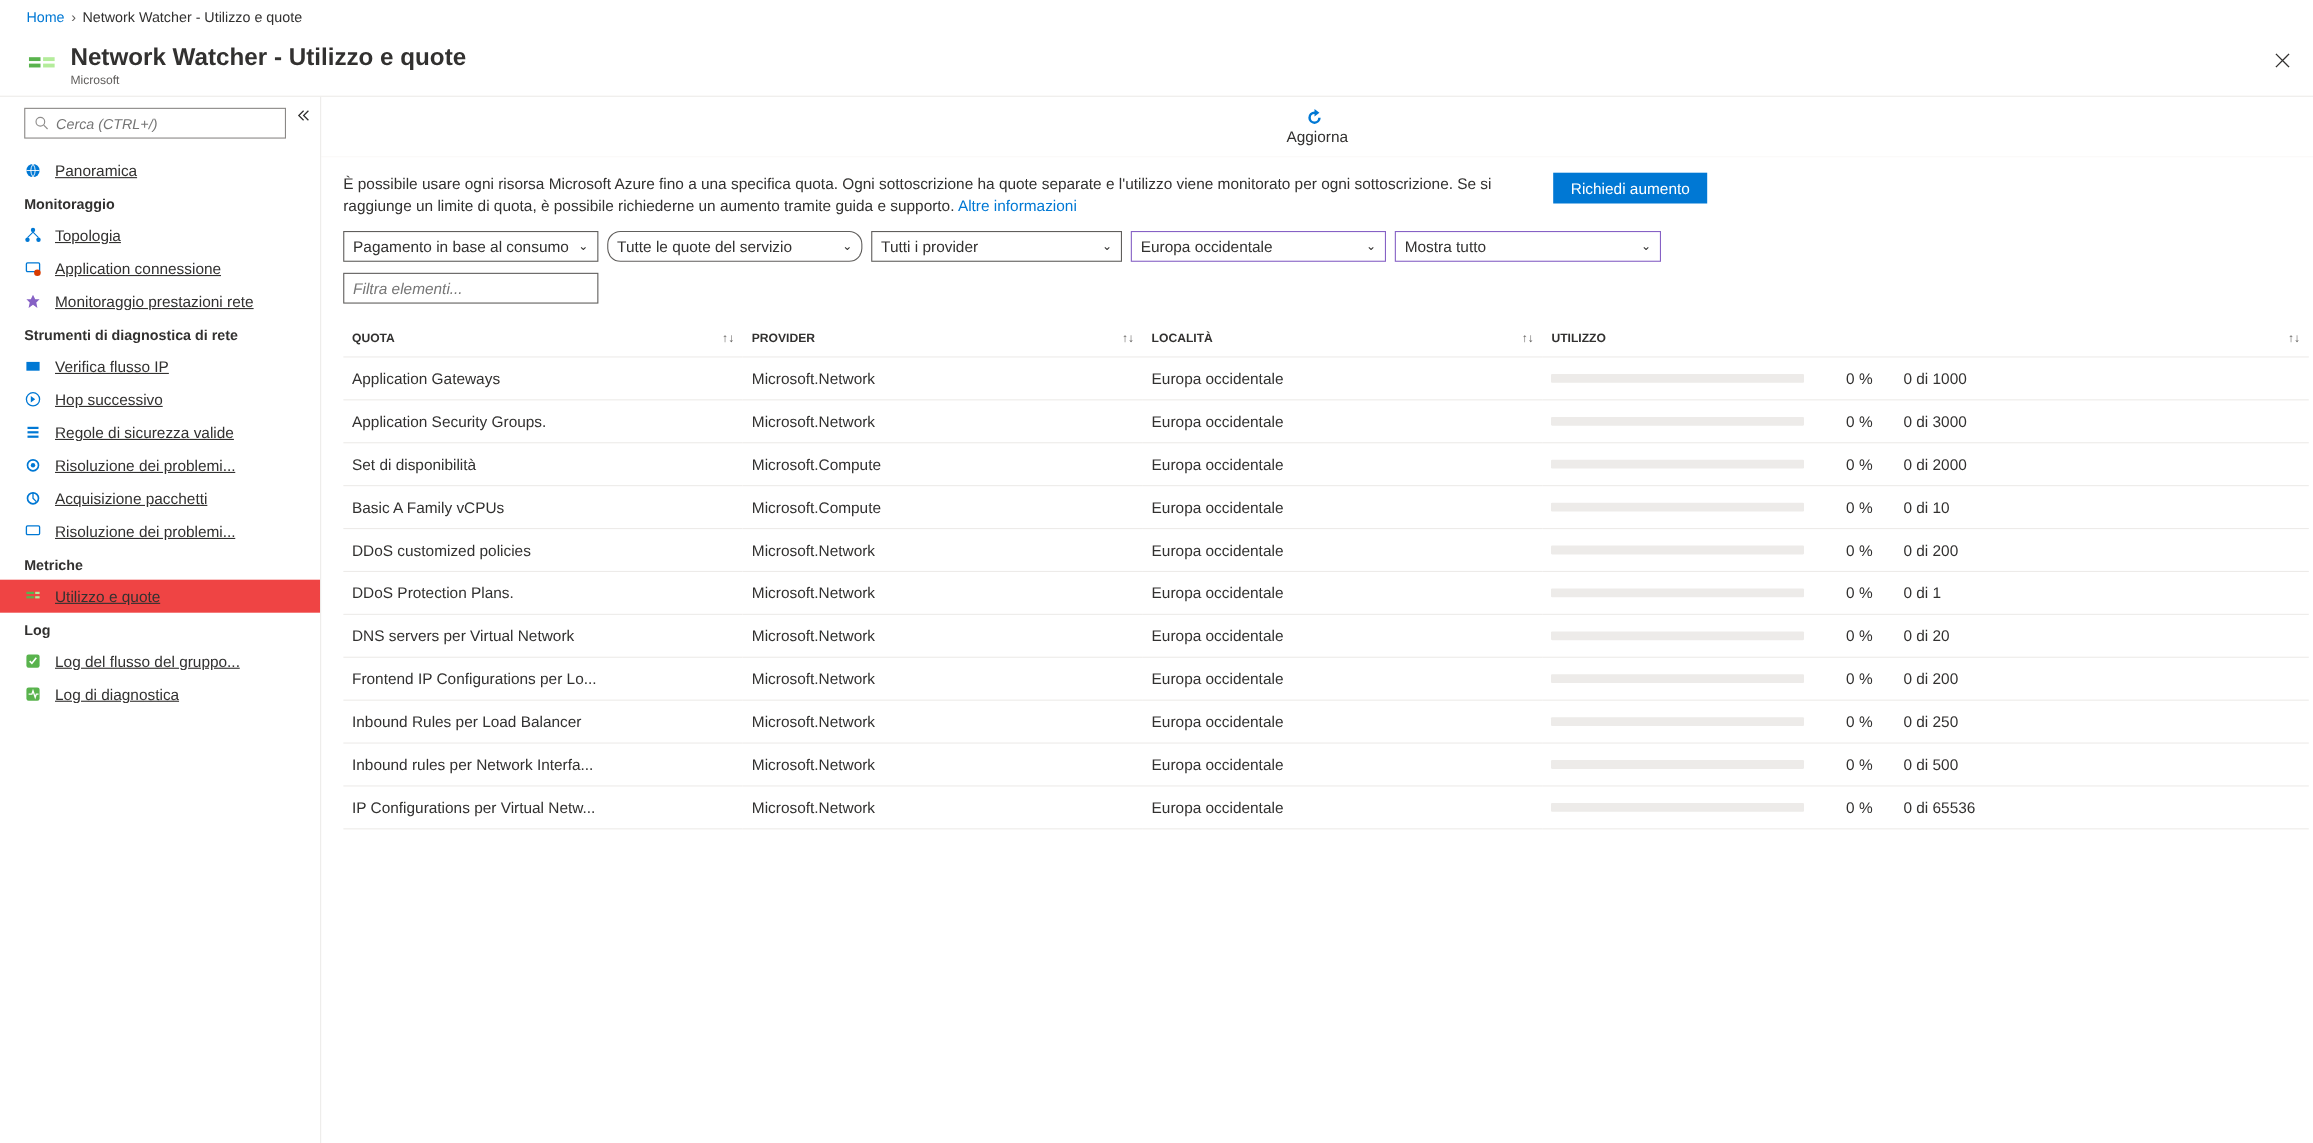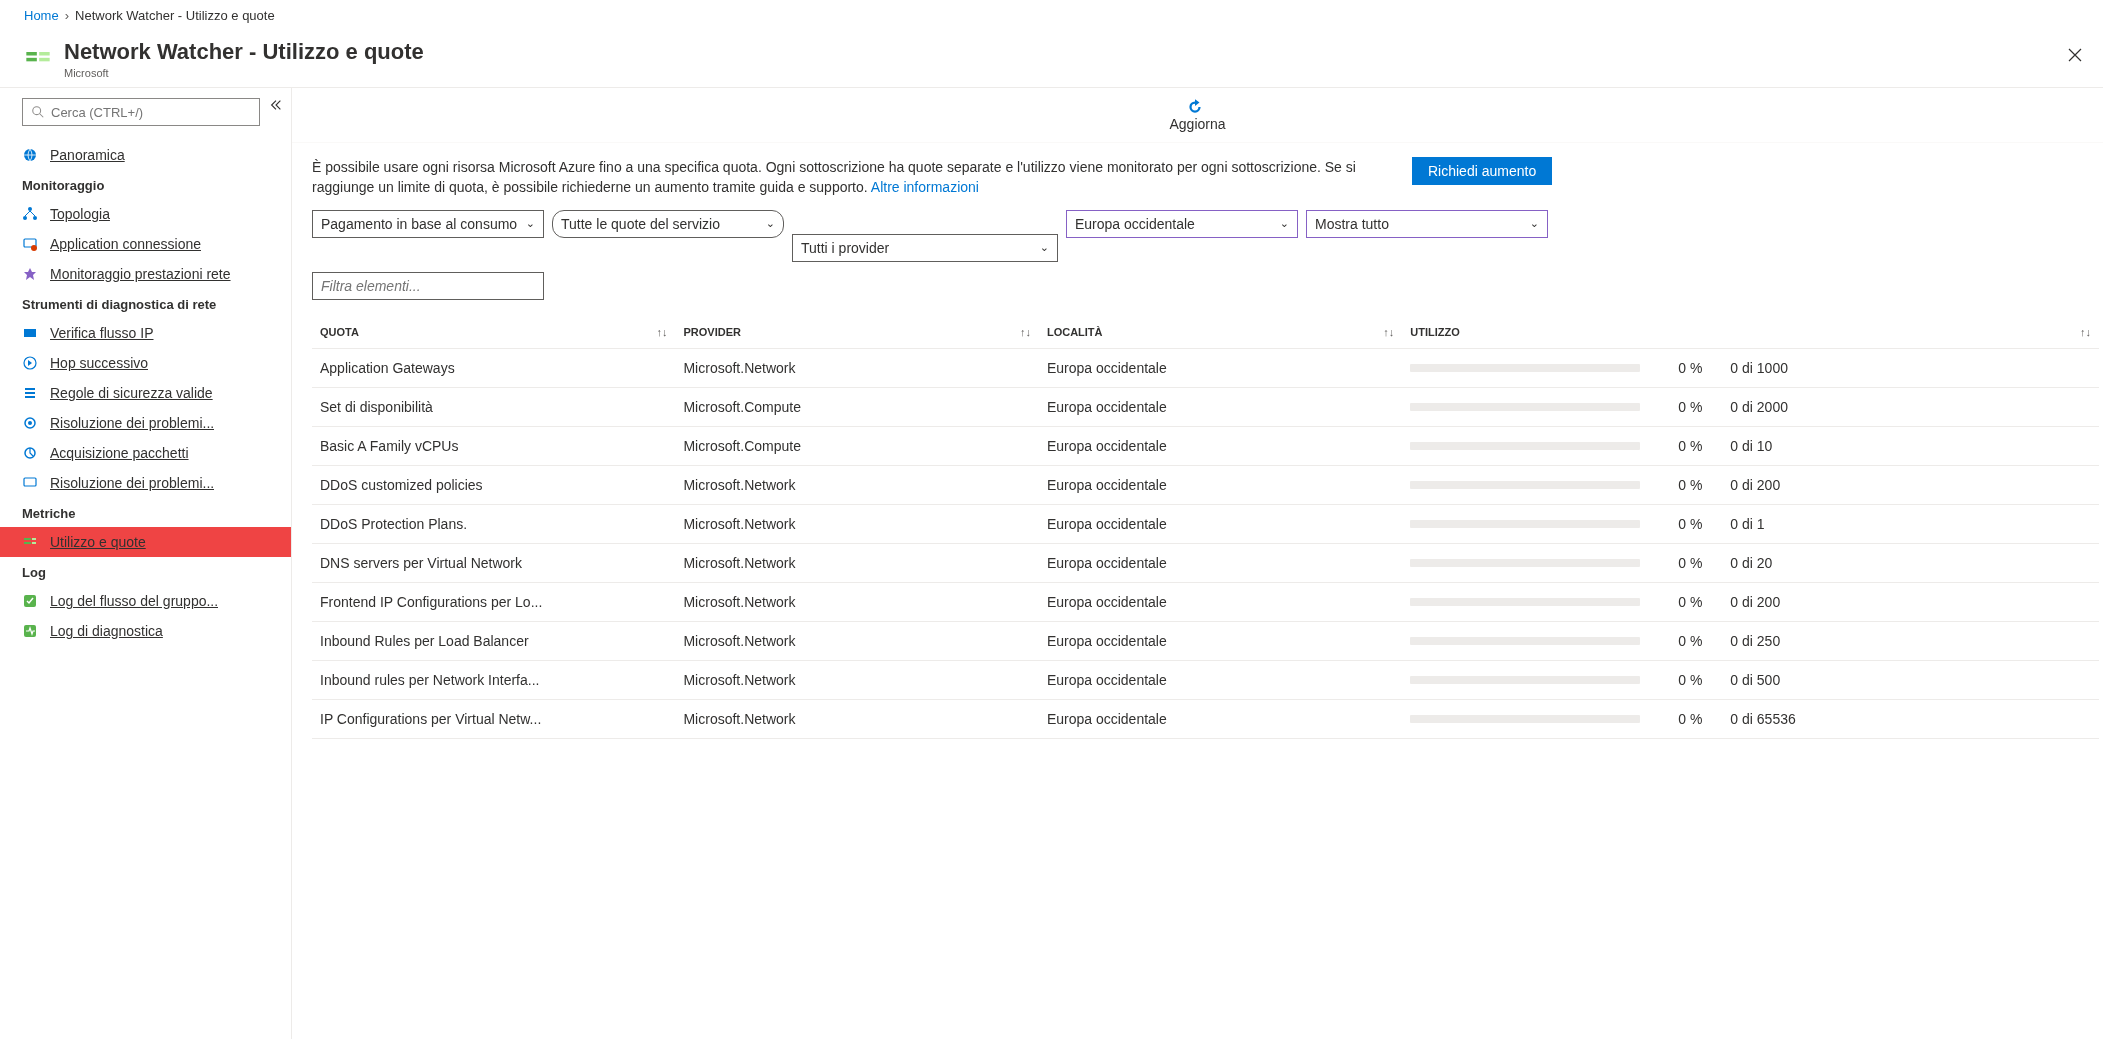--- a/index.html
+++ b/index.html
@@ -13,42 +13,42 @@
 .header-icon { width: 28px; height: 28px; margin-right: 12px; }
 .header-title { font-size: 22px; font-weight: 600; color: #323130; }
 .header-sub { font-size: 11px; color: #605e5c; margin-top: 2px; }
 .close-btn { position: absolute; right: 16px; top: 12px; font-size: 18px; cursor: pointer; color: #323130; padding: 4px; }
 
 .body-area { display: flex; height: calc(100vh - 80px); }
 
 .sidebar { width: 292px; border-right: 1px solid #edebe9; overflow-y: auto; position: relative; padding-top: 10px; }
 .collapse-btn { position: absolute; top: 10px; right: 8px; cursor: pointer; font-size: 14px; color: #323130; }
 .search-box { margin: 0 22px 14px 22px; display: flex; align-items: center; border: 1px solid #8a8886; padding: 3px 8px; height: 28px; width: 238px; }
-.search-box input { border: none; outline: none; flex: 1; font-size: 13px; color: #8b5cf6; background: transparent; }
+.search-box input { border: none; outline: none; flex: 1; font-style: italic; font-size: 13px; color: #8b5cf6; background: transparent; }
 .search-box .mag { width: 14px; height: 14px; margin-right: 6px; opacity: 0.7; }
 
 .side-section { font-size: 13px; font-weight: 600; color: #323130; padding: 8px 22px 6px; }
 .side-item { display: flex; align-items: center; padding: 7px 22px; cursor: pointer; font-size: 14px; color: #323130; }
 .side-item.active { background: #ef4444; }
 .side-item .icon { width: 16px; height: 16px; margin-right: 12px; flex-shrink: 0; }
 .side-item .label { white-space: nowrap; overflow: hidden; text-overflow: ellipsis; text-decoration: underline; }
 
 .main { flex: 1; overflow: hidden; display: flex; flex-direction: column; }
 .toolbar { padding: 10px 20px; font-size: 14px; display: flex; align-items: center; border-bottom: 1px solid #faf9f8; flex-direction: column; }
 .toolbar .refresh-icon { width: 18px; height: 18px; margin-right: 6px; }
 
 .info-row { display: flex; align-items: flex-start; padding: 14px 20px 12px; gap: 40px; }
 .info-text { flex: 1; font-size: 14px; line-height: 1.45; color: #323130; max-width: 1060px; }
 .request-btn { background: #0078d4; color: #fff; border: none; padding: 6px 16px; font-size: 14px; cursor: pointer; }
 
 .filter-row { display: flex; gap: 8px; padding: 0 20px 10px; flex-wrap: wrap; }
 .dropdown { border: 1px solid #605e5c; padding: 4px 8px; font-size: 14px; display: flex; align-items: center; justify-content: space-between; cursor: pointer; background: #fff; height: 28px; }
 .dropdown.wide1 { width: 232px; }
 .dropdown.wide2 { width: 232px; border-radius: 12px; }
-.dropdown.wide3 { width: 266px; margin-top: 24px; }
+.dropdown.wide3 { width: 228px; }
 .dropdown.wide4 { width: 232px; border-color: #8661c5; }
 .dropdown.wide5 { width: 242px; border-color: #8661c5; }
 .dropdown .chev { font-size: 11px; color: #323130; }
 .filter-input { border: 1px solid #605e5c; padding: 4px 8px; font-size: 14px; height: 28px; width: 232px; font-style: italic; color: #14532d; }
 
 .table-wrap { flex: 1; overflow-y: auto; margin: 6px 4px 0 20px; position: relative; }
 table { width: 100%; border-collapse: collapse; table-layout: fixed; }
 th { text-align: left; font-size: 11px; font-weight: 600; text-transform: uppercase; color: #323130; padding: 10px 8px; border-bottom: 1px solid #edebe9; position: relative; }
 th .sort { position: absolute; right: 8px; font-size: 11px; color: #605e5c; }
 td { padding: 11px 8px; border-bottom: 1px solid #edebe9; font-size: 14px; color: #323130; white-space: nowrap; overflow: hidden; text-overflow: ellipsis; }
@@ -267,20 +267,32 @@
               <td>Europa occidentale</td>
               <td>
                 <div class="util-cell">
                   <span class="bar"></span>
                   <span class="pct">0 %</span>
                   <span class="ratio">0 di 1000</span>
                 </div>
               </td>
             </tr>
             <tr>
+              <td>Application Security Groups.</td>
+              <td>Microsoft.Network</td>
+              <td>Europa occidentale</td>
+              <td>
+                <div class="util-cell">
+                  <span class="bar"></span>
+                  <span class="pct">0 %</span>
+                  <span class="ratio">0 di 3000</span>
+                </div>
+              </td>
+            </tr>
+            <tr>
               <td>Set di disponibilità</td>
               <td>Microsoft.Compute</td>
               <td>Europa occidentale</td>
               <td>
                 <div class="util-cell">
                   <span class="bar"></span>
                   <span class="pct">0 %</span>
                   <span class="ratio">0 di 2000</span>
                 </div>
               </td>

